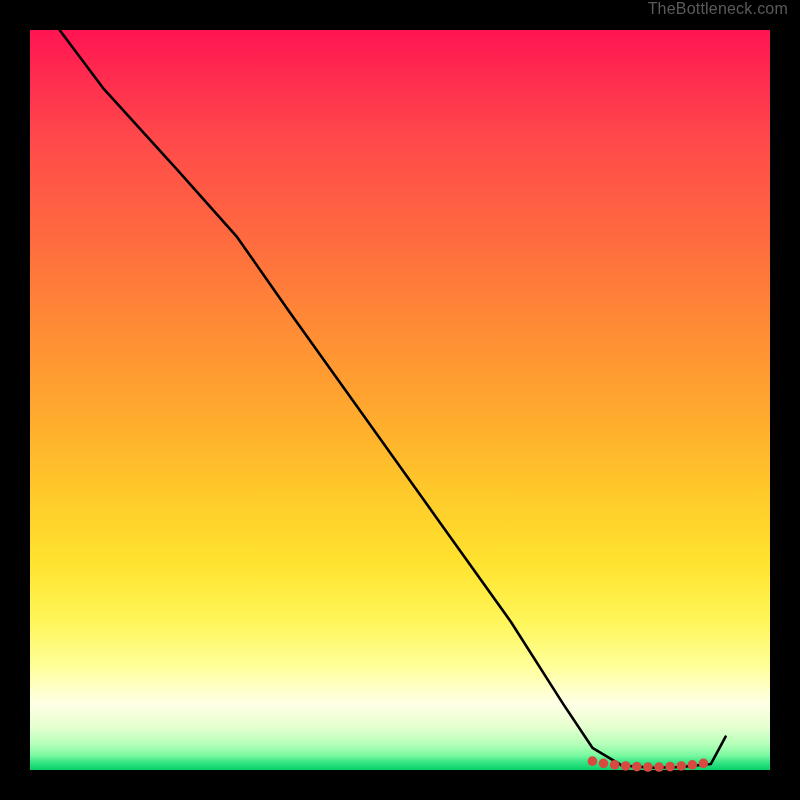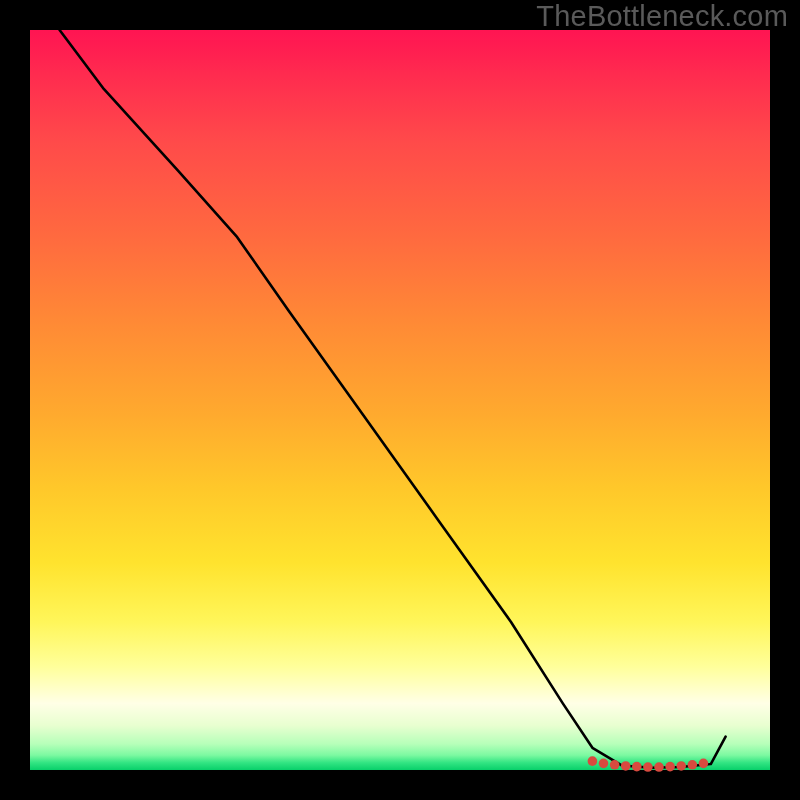--- a/index.html
+++ b/index.html
@@ -17,21 +17,21 @@
     top: 0;
     width: 800px;
     height: 800px;
     background: #000;
   }
   .attribution {
     position: absolute;
     top: 0;
     right: 12px;
     color: #5a5a5a;
-    font-size: 29px;
+    font-size: 16px;
     font-weight: 400;
     letter-spacing: 0.2px;
   }
   .plot-area {
     position: absolute;
     left: 30px;
     top: 30px;
     width: 740px;
     height: 740px;
     

